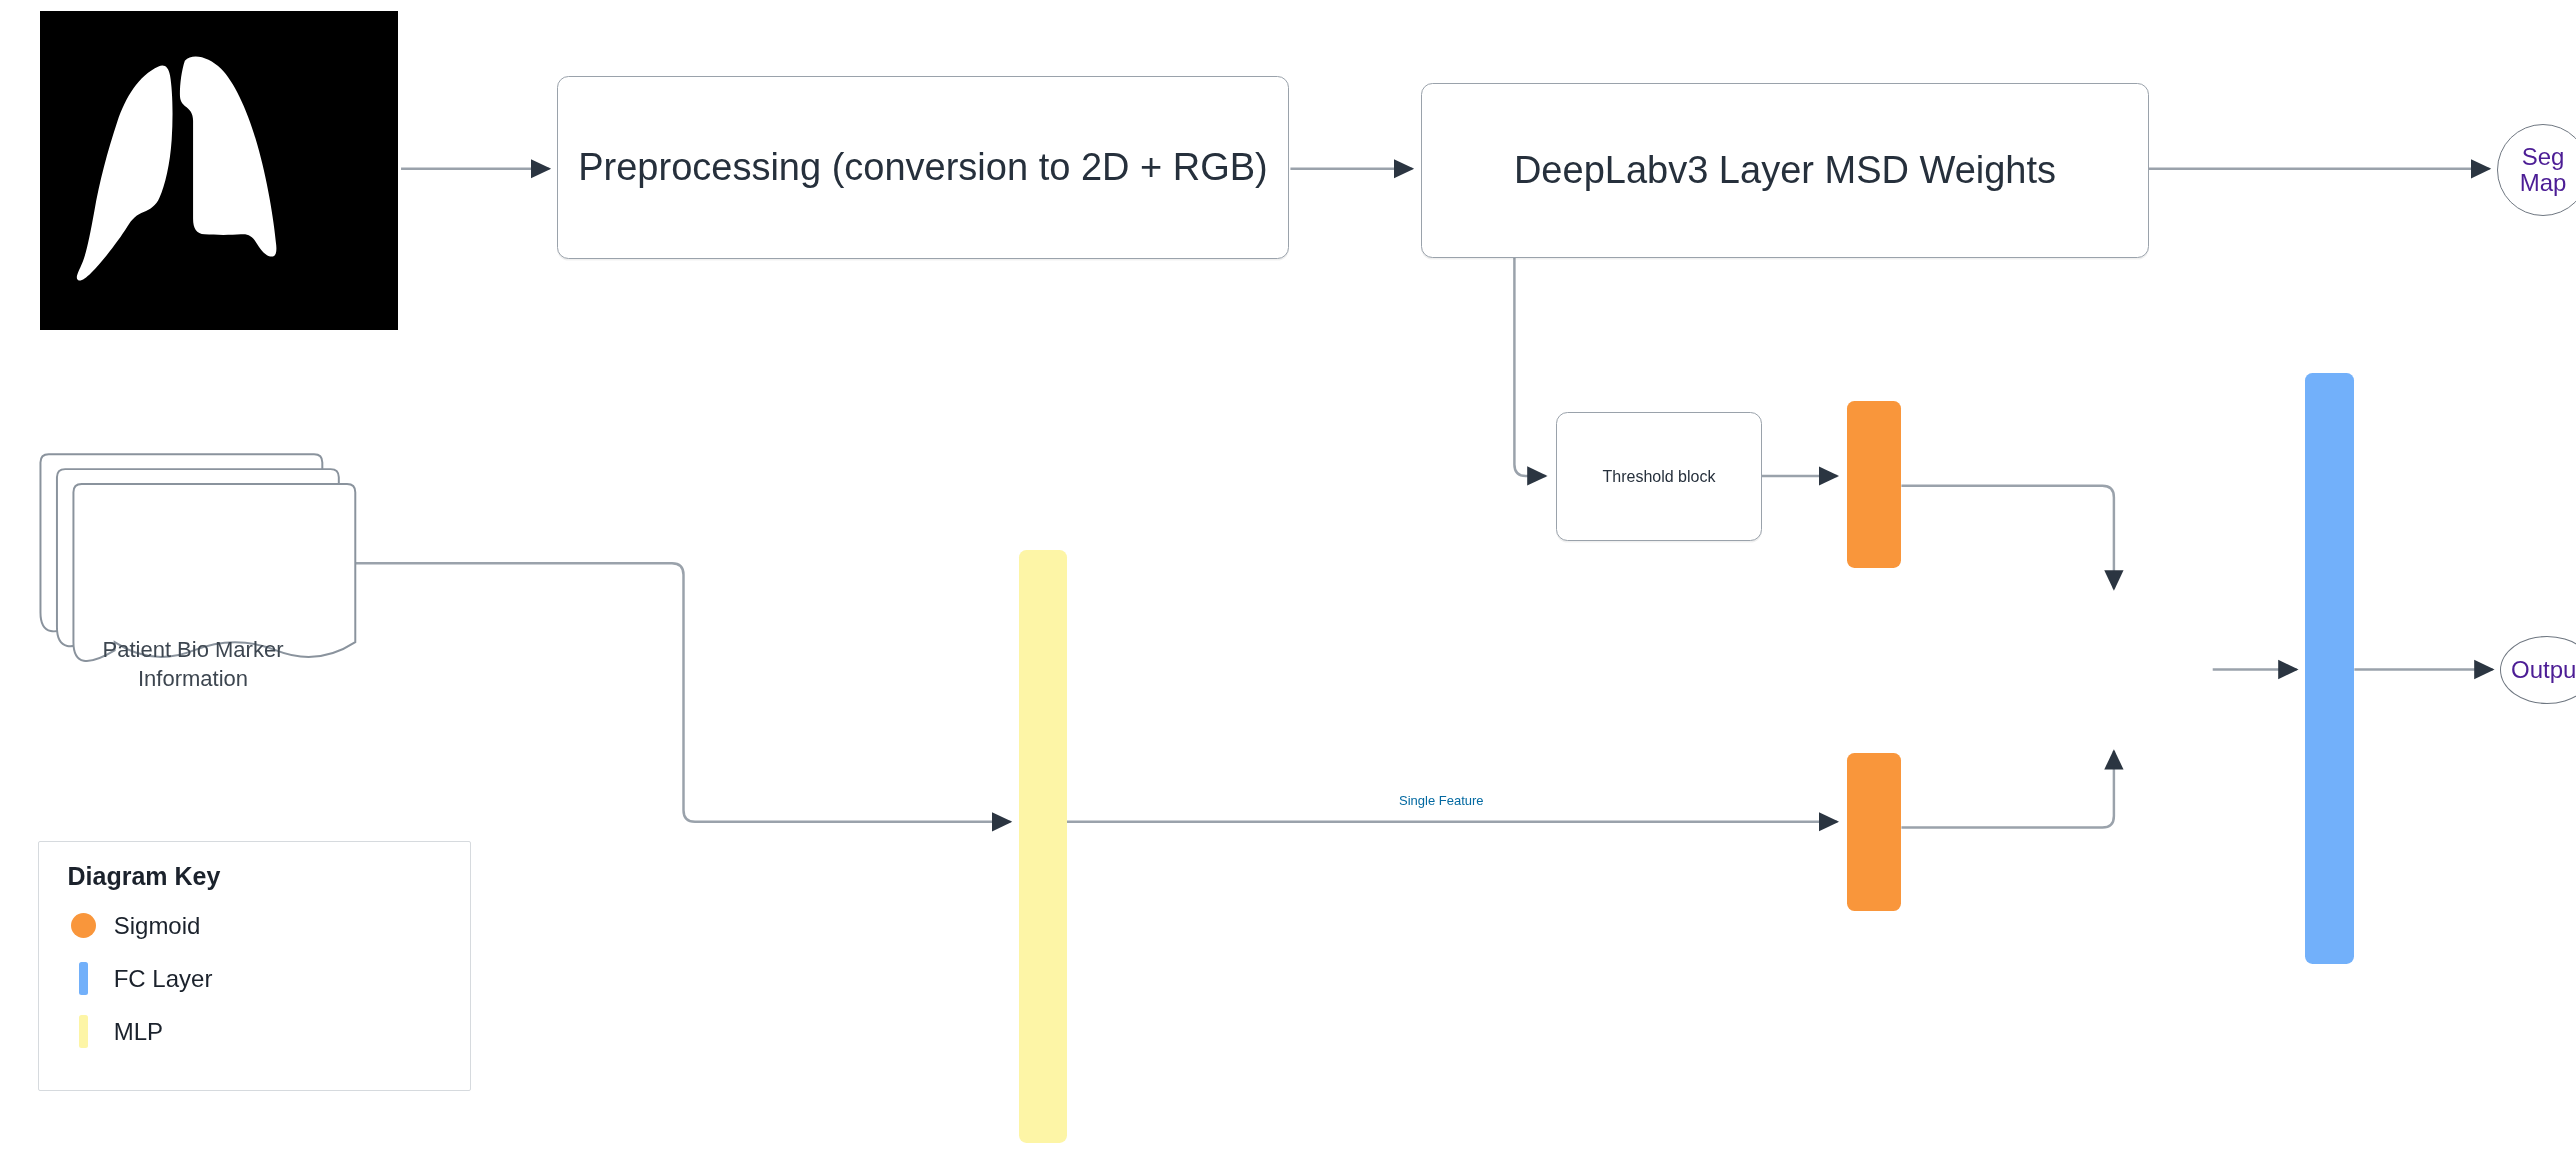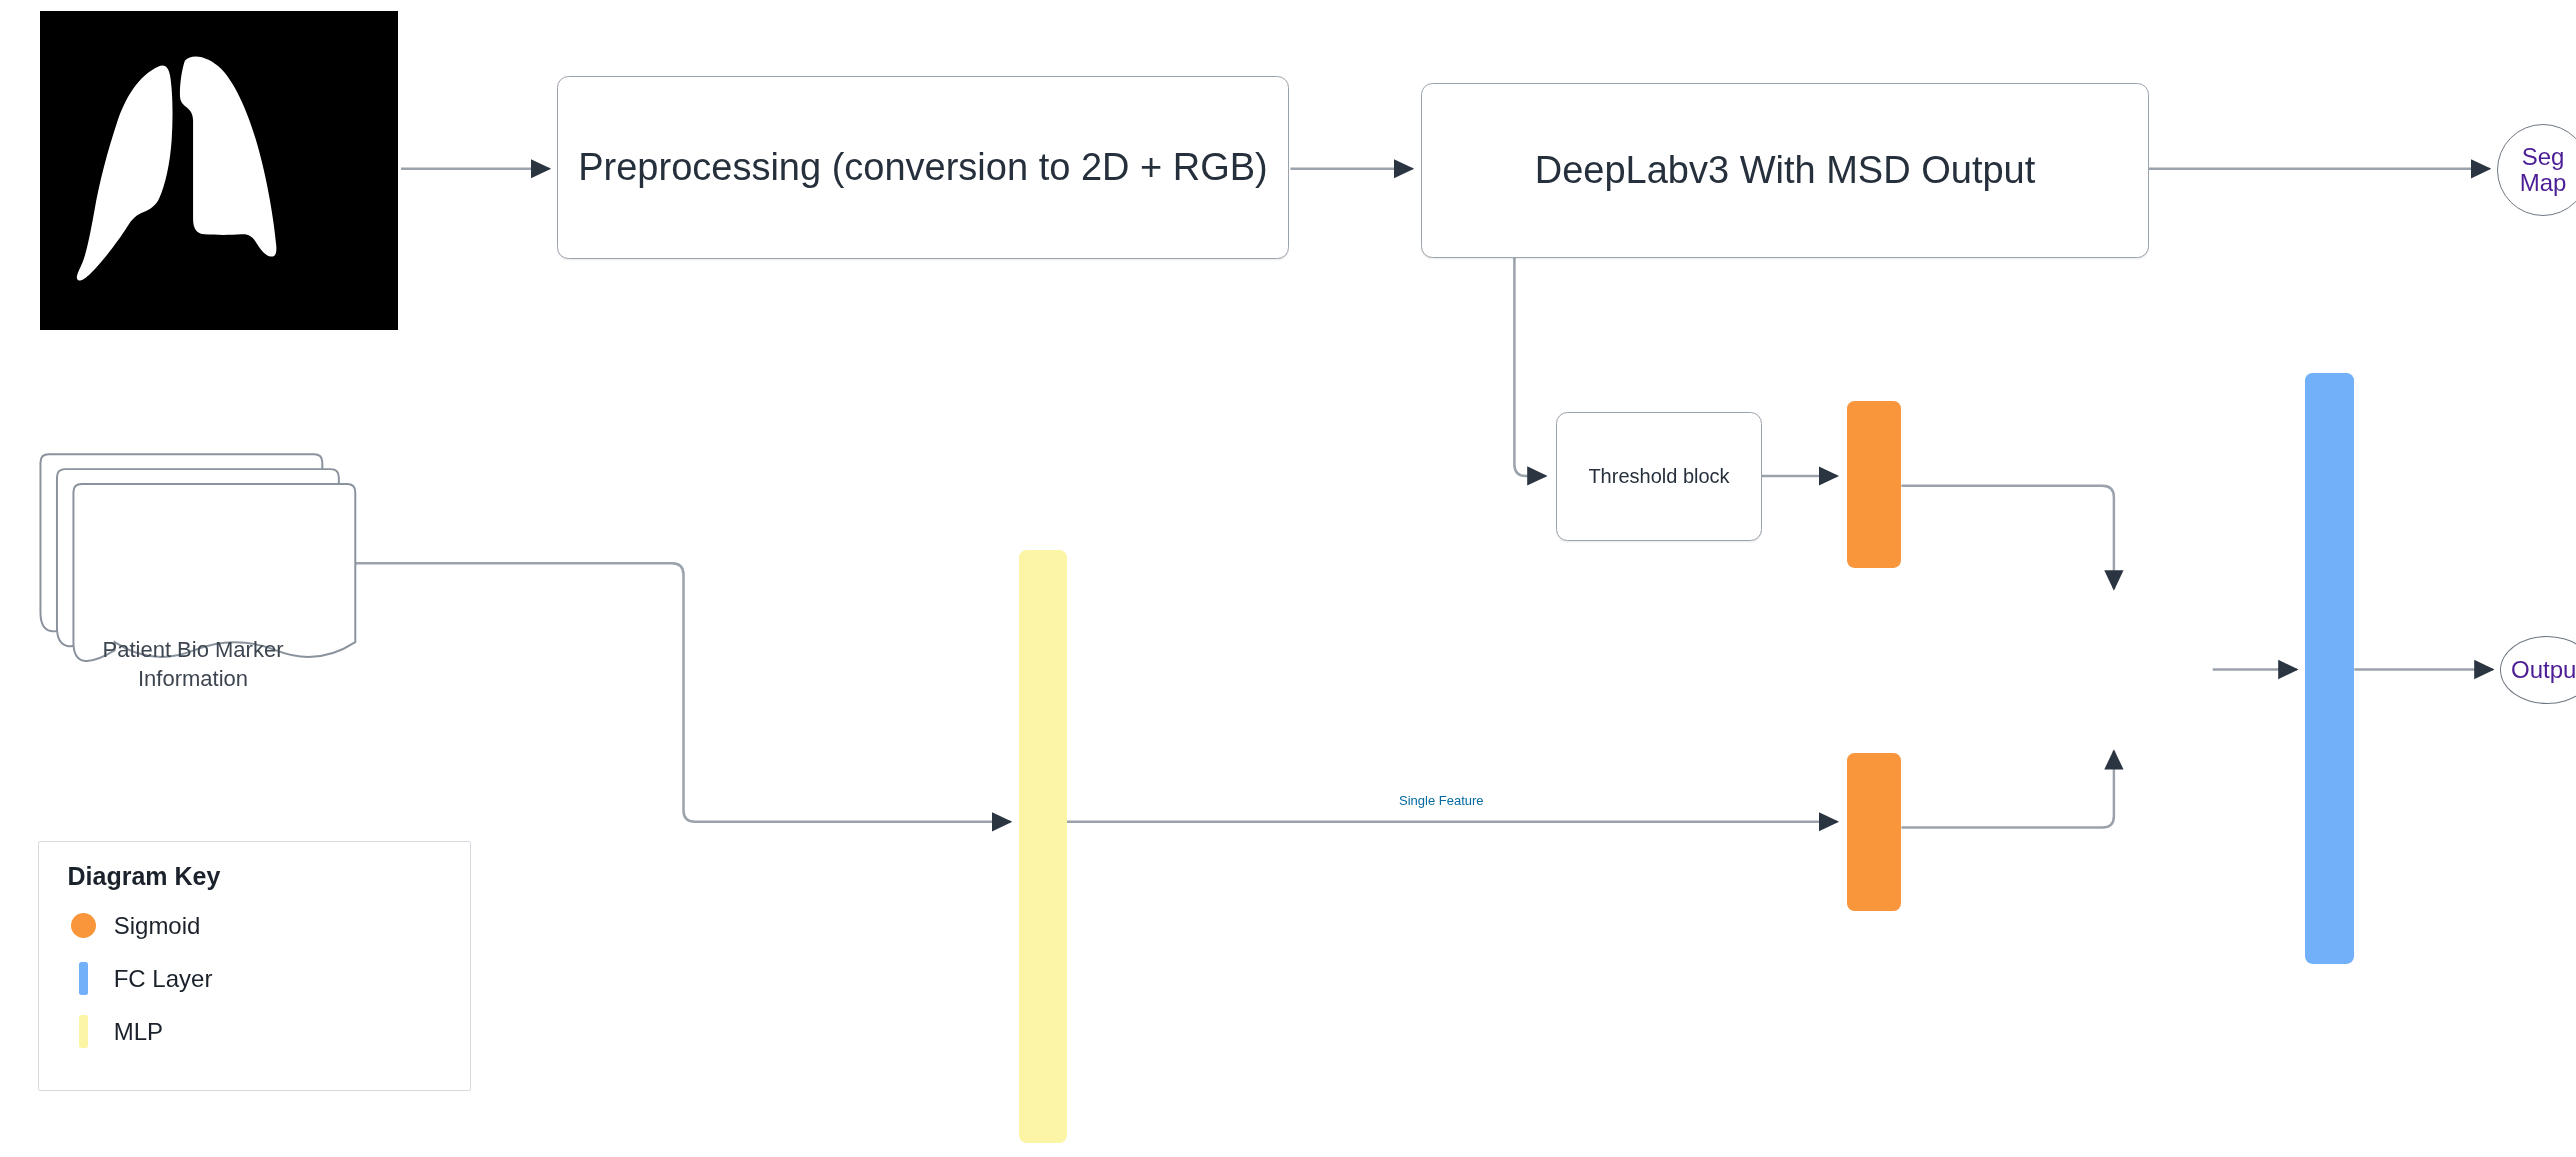--- a/index.html
+++ b/index.html
@@ -15,21 +15,21 @@
   .node{position:absolute;z-index:2;box-sizing:border-box;}
 
   
   .proc{
     background:#ffffff;border:1.6px solid #9aa2ab;border-radius:11.5px;
     display:flex;align-items:center;justify-content:center;text-align:center;
     color:#26303c;
     box-shadow:0 1.6px 0 rgba(0,0,0,.06);
   }
   .proc.big{font-size:38px;line-height:1.18;padding:0 18px;}
-  .proc.small{font-size:20px;}
+  .proc.small{font-size:16px;}
 
   
   .term{
     background:#ffffff;border:1.6px solid #6f7781;border-radius:50%;
     display:flex;align-items:center;justify-content:center;text-align:center;
     font-size:24px;line-height:1.1;color:#4c1d95;
   }
 
   
   .bar{border-radius:7.4px;}
@@ -116,21 +116,21 @@
                C182 119 186 124 186 133 L186 252 C186 264 190 270 200 271
                C214 272 232 272 244 271 C252 270 258 273 262 280
                C268 290 274 297 280 298 C286 299 288 294 287 284
                C284 252 276 204 264 162 C252 120 236 86 220 70
                C206 56 186 50 176 60 Z"></path>
     </svg>
   </div>
 
   <div class="node proc big" style="left:527px;top:76px;width:732px;height:183px;">Preprocessing (conversion to 2D + RGB)</div>
 
-  <div class="node proc big" style="left:1391px;top:83px;width:728px;height:175px;">DeepLabv3 With MSD Output</div>
+  <div class="node proc big" style="left:1391px;top:83px;width:728px;height:175px;">DeepLabv3 Layer MSD Weights</div>
 
   <div class="node term" style="left:2467px;top:124px;width:92px;height:92px;">Seg Map</div>
 
   <div class="node proc small" style="left:1526px;top:412px;width:206px;height:129px;">Threshold block</div>
 
   <div class="node bar sigmoid" style="left:1817px;top:401px;width:54px;height:167px;"></div>
 
 
   <div class="node bar sigmoid" style="left:1817px;top:753px;width:54px;height:158px;"></div>
 

